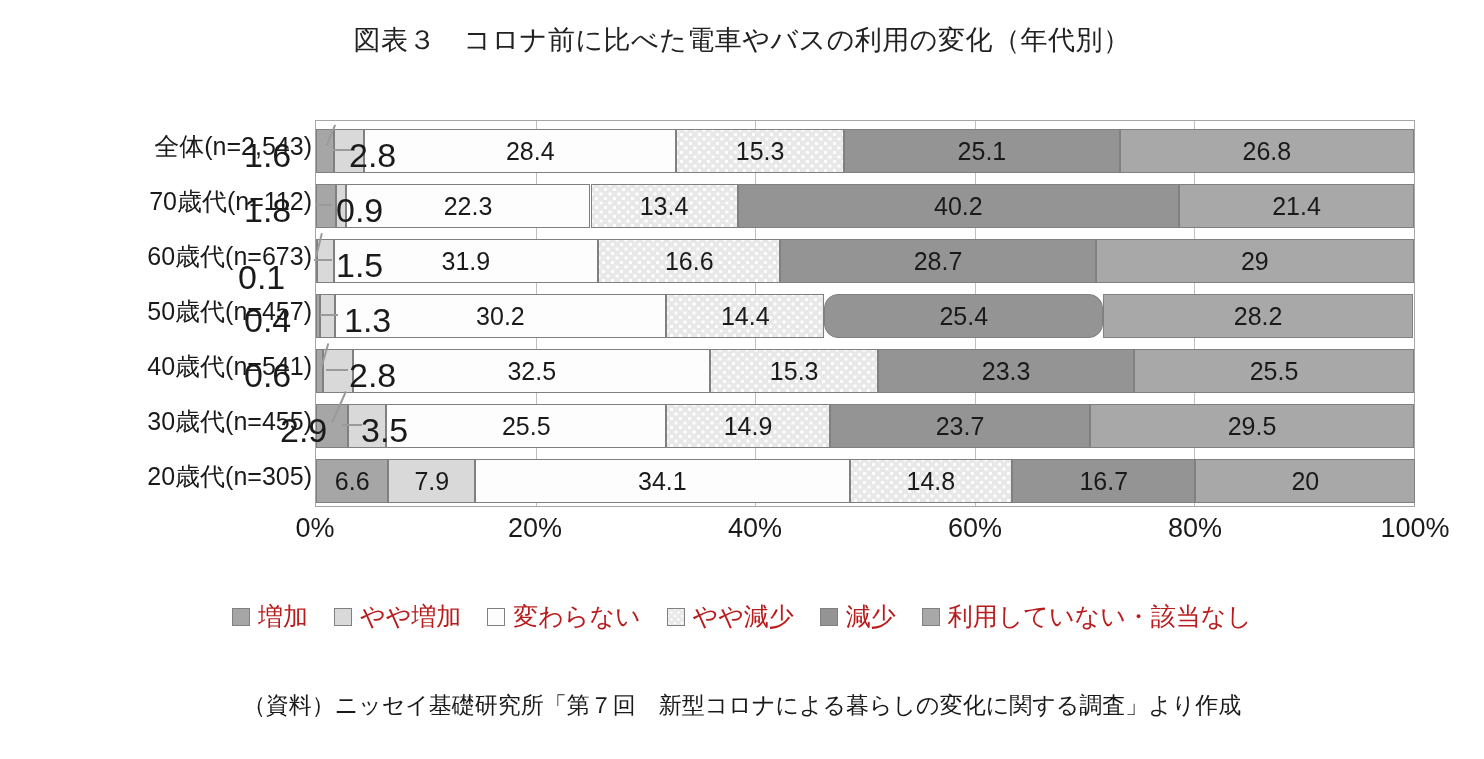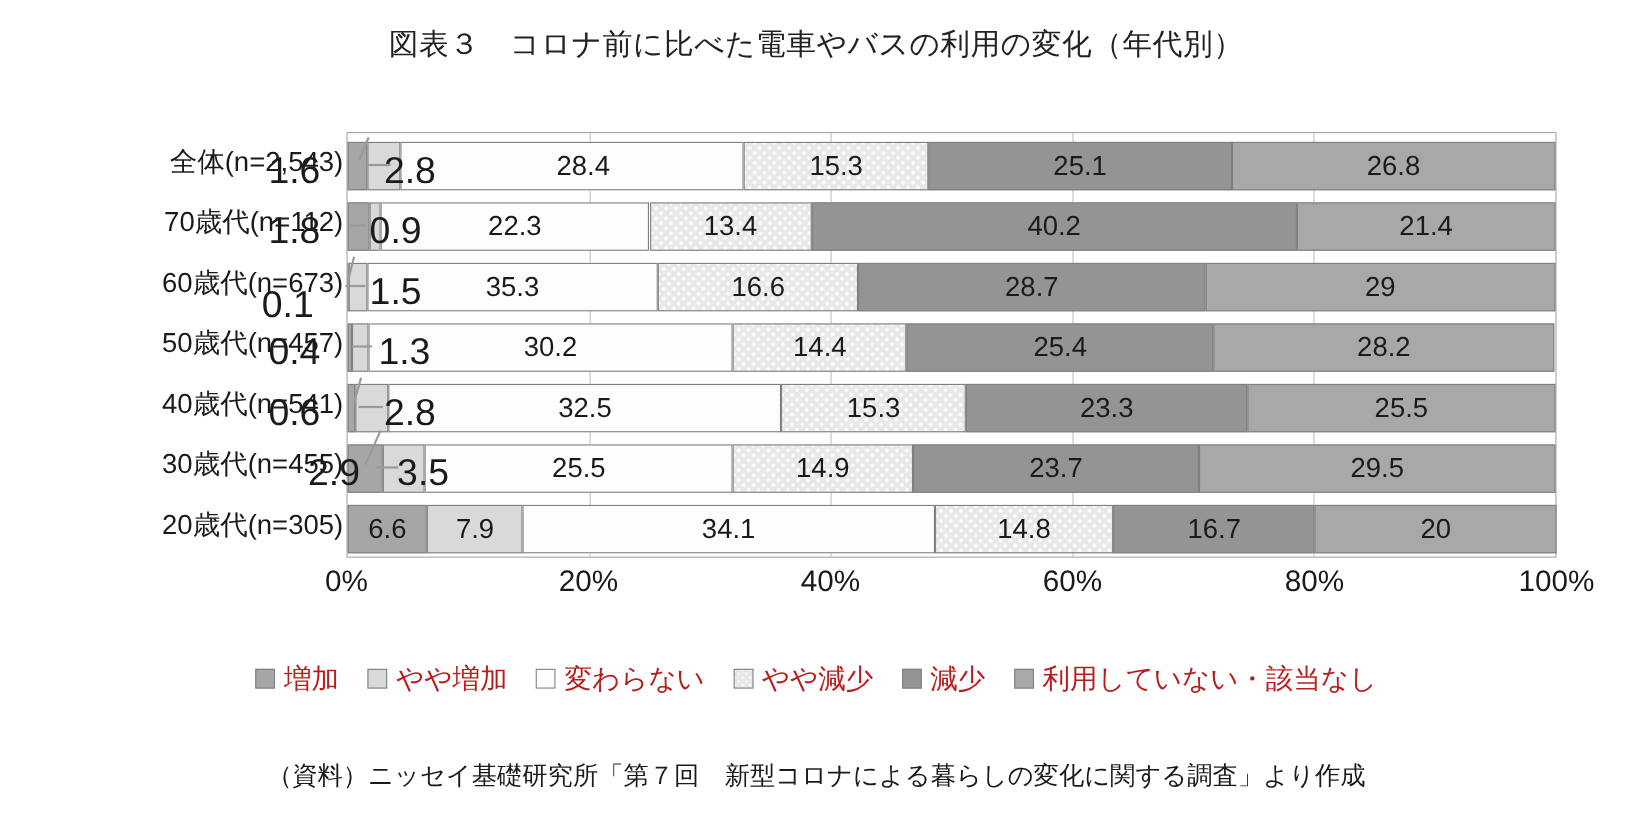--- a/index.html
+++ b/index.html
@@ -227,36 +227,36 @@
         <div class="seg s4" style="left:38.4%;  width:40.2%;">40.2</div>
         <div class="seg s5" style="left:78.6%;  width:21.4%;">21.4</div>
         <div class="callout" style="left:-72px; top:7px;">1.8</div>
         <div class="callout" style="left:20px;  top:7px;">0.9</div>
         <div class="leader" style="left:0px; top:20px; width:16px; height:2px;"></div>
       </div>
 
       <div class="bar-row" style="top:118px;">
         <div class="seg s0" style="left:0%;     width:0.1%;"></div>
         <div class="seg s1" style="left:0.1%;   width:1.5%;"></div>
-        <div class="seg s2" style="left:1.6%;   width:24.1%;">35.3</div>
+        <div class="seg s2" style="left:1.6%;   width:24.1%;">31.9</div>
         <div class="seg s3" style="left:25.7%;  width:16.6%;">16.6</div>
         <div class="seg s4" style="left:42.3%;  width:28.7%;">28.7</div>
         <div class="seg s5" style="left:71.0%;  width:29.0%;">29</div>
         <div class="callout" style="left:-78px; top:19px;">0.1</div>
         <div class="callout" style="left:20px;  top:7px;">1.5</div>
         <div class="leader" style="left:2px; top:-6px; width:2px; height:24px; transform:rotate(14deg);"></div>
         <div class="leader" style="left:-2px; top:20px; width:18px; height:2px;"></div>
       </div>
 
       <div class="bar-row" style="top:173px;">
         <div class="seg s0" style="left:0%;     width:0.4%;"></div>
         <div class="seg s1" style="left:0.4%;   width:1.3%;"></div>
         <div class="seg s2" style="left:1.7%;   width:30.2%;">30.2</div>
         <div class="seg s3" style="left:31.9%;  width:14.4%;">14.4</div>
-        <div class="seg s4" style="left:46.3%;  width:25.4%;">25.4</div>
+        <div class="seg s4" style="left:46.3%;  width:25.4%;border-radius:14px;">25.4</div>
         <div class="seg s5" style="left:71.7%;  width:28.2%;">28.2</div>
         <div class="callout" style="left:-72px; top:7px;">0.4</div>
         <div class="callout" style="left:28px;  top:7px;">1.3</div>
         <div class="leader" style="left:4px; top:20px; width:18px; height:2px;"></div>
       </div>
 
       <div class="bar-row" style="top:228px;">
         <div class="seg s0" style="left:0%;     width:0.6%;"></div>
         <div class="seg s1" style="left:0.6%;   width:2.8%;"></div>
         <div class="seg s2" style="left:3.4%;   width:32.5%;">32.5</div>

